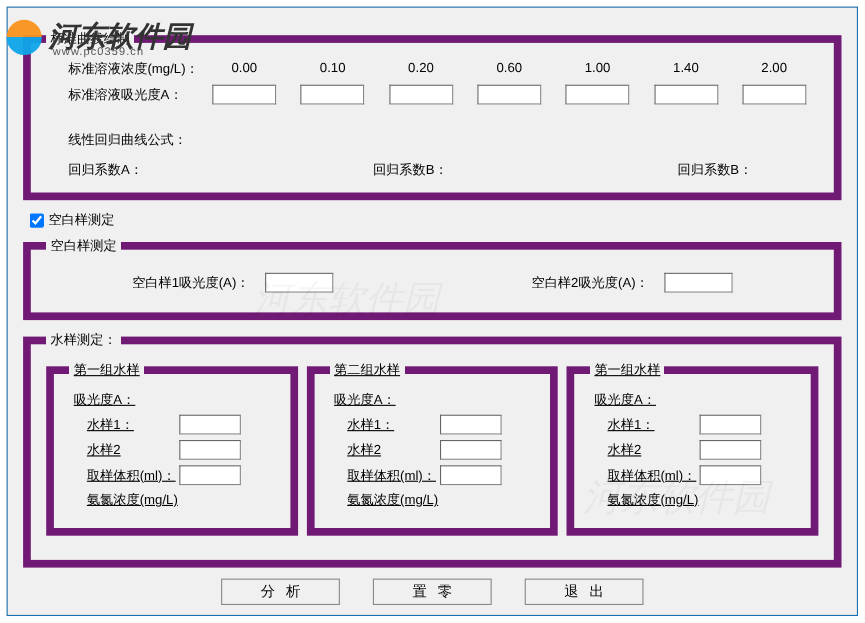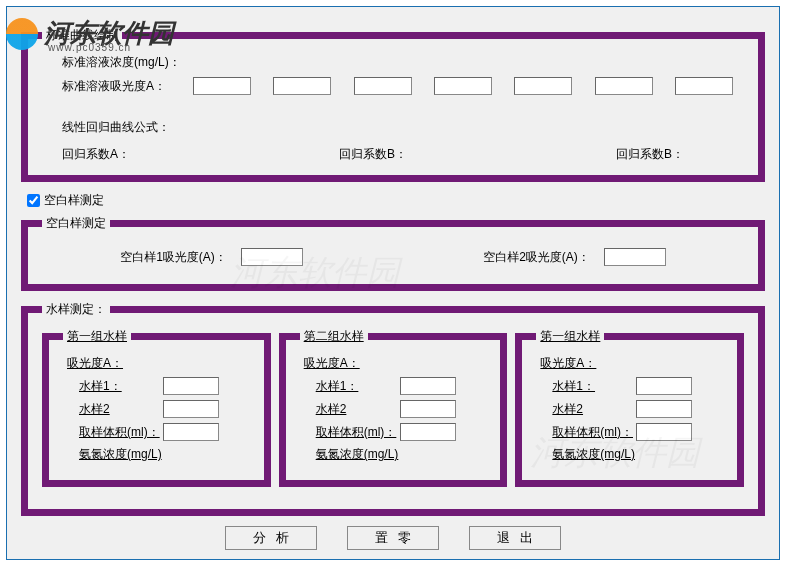--- a/index.html
+++ b/index.html
@@ -53,21 +53,21 @@
 
 .samples-outer { }
 .samples-row { display: flex; gap: 8px; }
 .samples-row fieldset.group { flex: 1; text-decoration: underline; }
 .group .grow { display: flex; align-items: center; margin: 5px 0; }
 .group .glabel { width: 100px; padding-left: 16px; }
 .group .glabelA { padding-left: 4px; margin-bottom: 4px; }
 .group input.txt { width: 56px; }
 
 .btnbar { display: flex; justify-content: center; gap: 30px; margin-top: 10px; }
-.btn { width: 92px; height: 24px; border: 1px solid #888; background: #f0f0f0; font-family: SimSun, serif; font-size: 13px; letter-spacing: 10px; padding-left: 10px; cursor: pointer; }
+.btn { width: 108px; height: 24px; border: 1px solid #888; background: #f0f0f0; font-family: SimSun, serif; font-size: 13px; letter-spacing: 10px; padding-left: 10px; cursor: pointer; }
 </style>
 </head>
 <body>
 
 <div class="watermark">
   <div class="wm-logo">
     <div class="circ"></div>
     <div class="txt">河东软件园</div>
     <div class="url">www.pc0359.cn</div>
   </div>
@@ -76,20 +76,29 @@
 </div>
 
 <div class="window">
 
   <div class="client">
 
     <fieldset class="std-curve">
       <legend>标准曲线绘制</legend>
       <div class="row1">
         <span class="lbl">标准溶液浓度(mg/L)：</span>
+        <div class="head-vals">
+          <span>0.00</span>
+          <span>0.10</span>
+          <span>0.20</span>
+          <span>0.60</span>
+          <span>1.00</span>
+          <span>1.40</span>
+          <span>2.00</span>
+        </div>
       </div>
       <div class="row2">
         <span class="lbl">标准溶液吸光度A：</span>
         <div class="inps">
           <div class="cell">
               <input class="txt" value="" style="">
             </div>
           <div class="cell">
               <input class="txt" value="" style="">
             </div>

